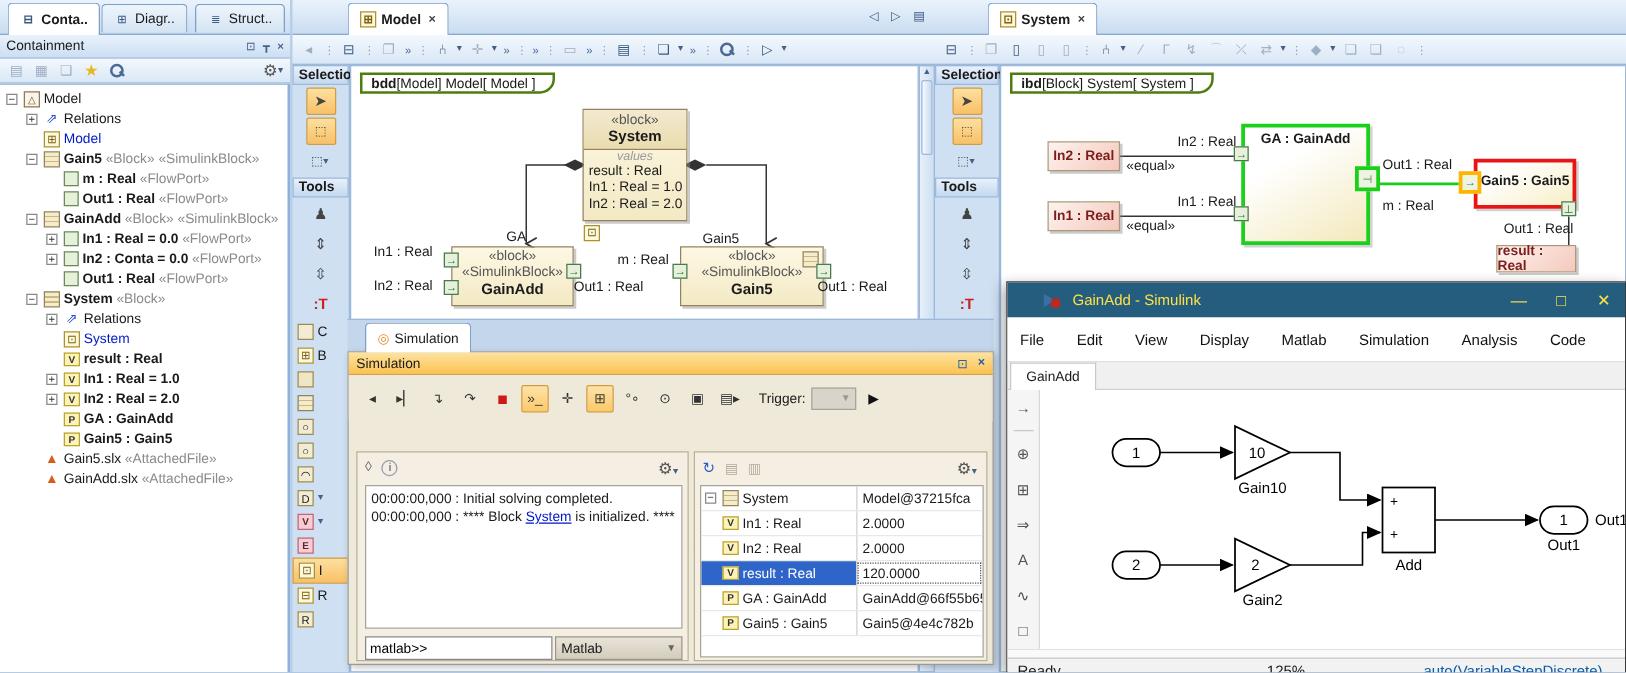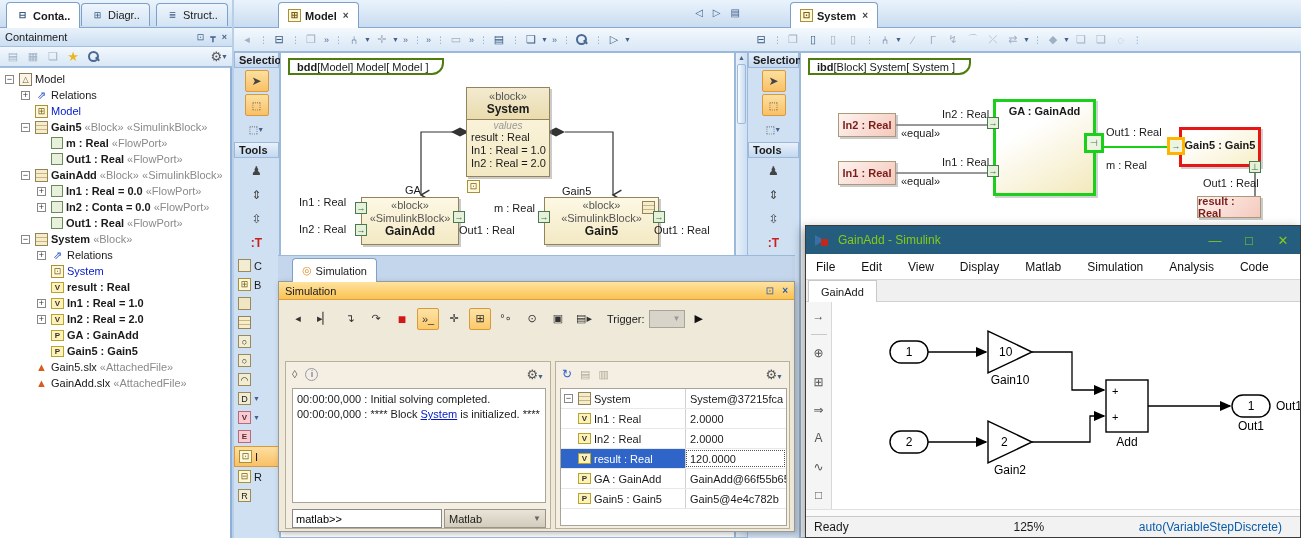--- a/index.html
+++ b/index.html
@@ -73,21 +73,21 @@
   .pane{background:#fff;border:1px solid #a8a498;}
   .paneb{background:#f4efe2;}
   
   .vrow{display:flex;height:20px;align-items:center;border-bottom:1px solid #e8e8e8;font-size:11px;}
   .vname{display:flex;align-items:center;gap:3px;height:100%;padding:0 2px;flex:none;width:124px;overflow:hidden;white-space:nowrap;}
   .vval{flex:1;padding:0 4px;border-left:1px solid #d0d0d0;height:100%;display:flex;align-items:center;white-space:nowrap;overflow:hidden;}
   .vrow.sel .vname{background:#2f65c8;color:#fff;}
   .vrow.sel .vval{outline:1px dotted #555;outline-offset:-2px;}
   
   .slwin{background:#fff;border:1px solid #3a3a3a;box-shadow:-3px 3px 10px rgba(0,0,0,.35);}
-  .sltitle{background:#245d7d;color:#84cc16;display:flex;align-items:center;font-size:12px;}
+  .sltitle{background:#245d7d;color:#fde047;display:flex;align-items:center;font-size:12px;padding-left:20px;}
   .slbtn{width:34px;text-align:center;font-size:13px;}
   .slmenu{background:#fff;border-bottom:1px solid #d8d8d8;display:flex;align-items:center;gap:26px;padding:0 10px;font-size:12px;color:#111;}
   .slside .sideic{width:24px;height:24px;display:flex;align-items:center;justify-content:center;color:#555;font-size:12px;margin:3px 0;}
   .sllogo{position:relative;width:15px;height:13px;margin:0 8px 0 9px;}
   .sllogo::before{content:"";position:absolute;left:0;top:1px;border-left:9px solid #3b6ea5;border-top:5px solid transparent;border-bottom:6px solid transparent;}
   .sllogo::after{content:"";position:absolute;left:6px;top:5px;width:7px;height:7px;background:#c0281e;}
   .gearg{color:#555;font-size:13px;}
 </style>
 </head>
 <body>
@@ -576,21 +576,21 @@
         <span style="margin-left:auto;"><span class="gearg">⚙</span><span class="drop">▼</span></span>
       </div>
       <div class="abs pane" style="left:4px;top:26px;width:227px;height:138px;overflow:hidden;">
         <div id="vars-rows">
             <div class="vrow">
               <div class="vname" style="padding-left: 3px;">
                 <span class="expbox">−</span>
                 <span class="ic ic-block"></span>
                 <span>System</span>
               </div>
-              <div class="vval">System@37215fca</div>
+              <div class="vval">Model@37215fca</div>
             </div>
             <div class="vrow">
               <div class="vname" style="padding-left: 17px;">
                 <span class="ic ic-value">V</span>
                 <span>In1 : Real</span>
               </div>
               <div class="vval">2.0000</div>
             </div>
             <div class="vrow">
               <div class="vname" style="padding-left: 17px;">
@@ -628,21 +628,21 @@
   <div class="abs slwin" style="left:805px;top:225px;width:496px;height:313px;">
     <div class="sltitle" style="height:28px;">
       <span class="sllogo"></span>
       <span>GainAdd - Simulink</span>
       <span style="margin-left:auto;display:flex;align-items:center;height:100%;">
         <span class="slbtn">—</span>
         <span class="slbtn">□</span>
         <span class="slbtn">✕</span>
       </span>
     </div>
-    <div class="slmenu" style="height:26px;" id="sl-menu">
+    <div class="slmenu" style="height:36px;" id="sl-menu">
         <span>File</span>
         <span>Edit</span>
         <span>View</span>
         <span>Display</span>
         <span>Matlab</span>
         <span>Simulation</span>
         <span>Analysis</span>
         <span>Code</span>
       </div>
     <div style="height:22px;background:#f0f0f0;border-bottom:1px solid #d0d0d0;position:relative;">

